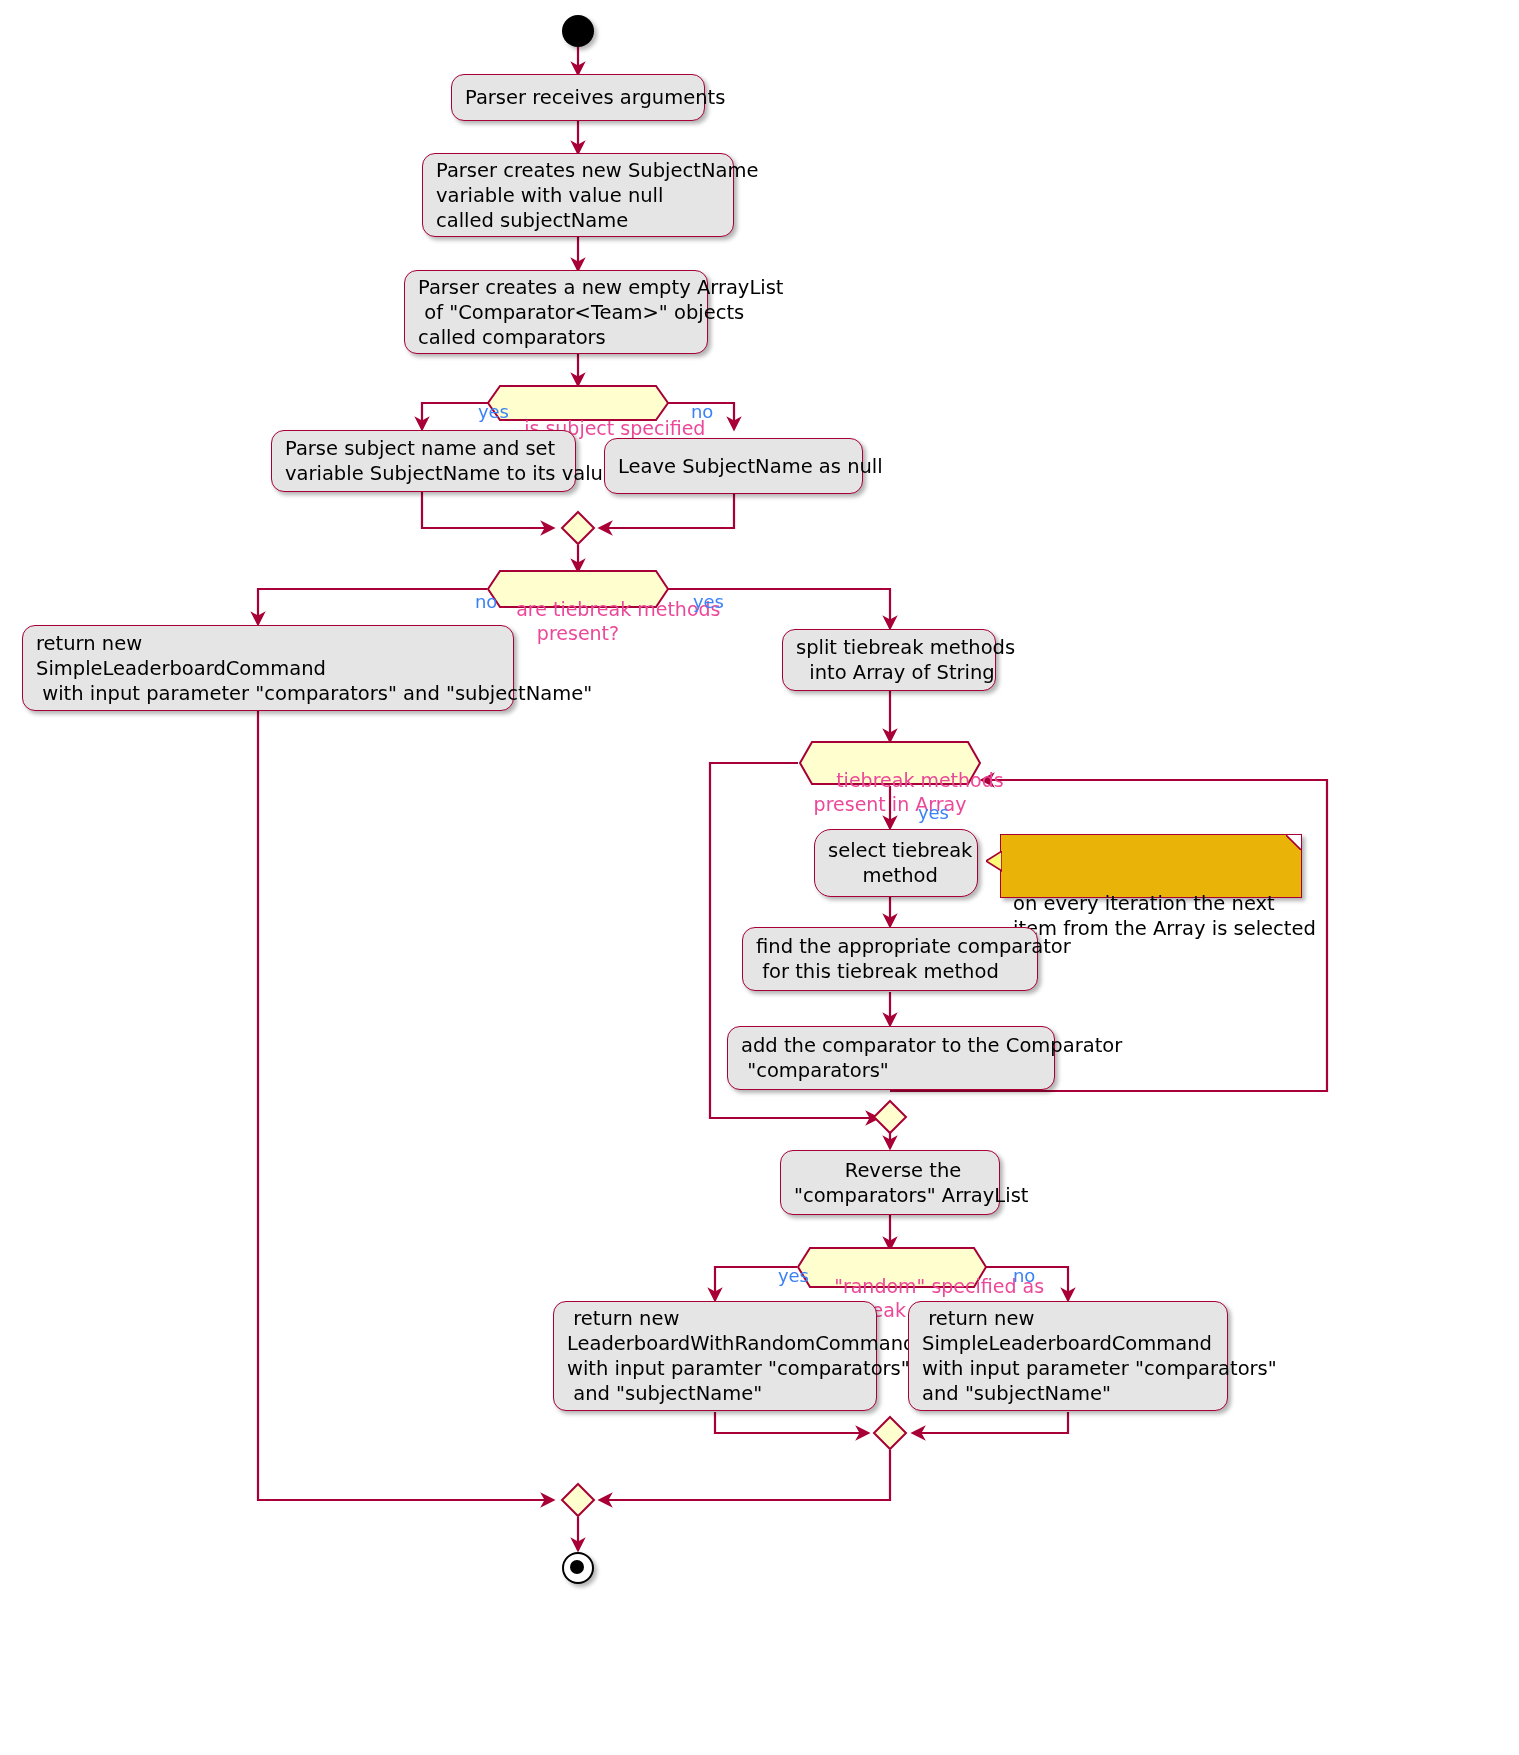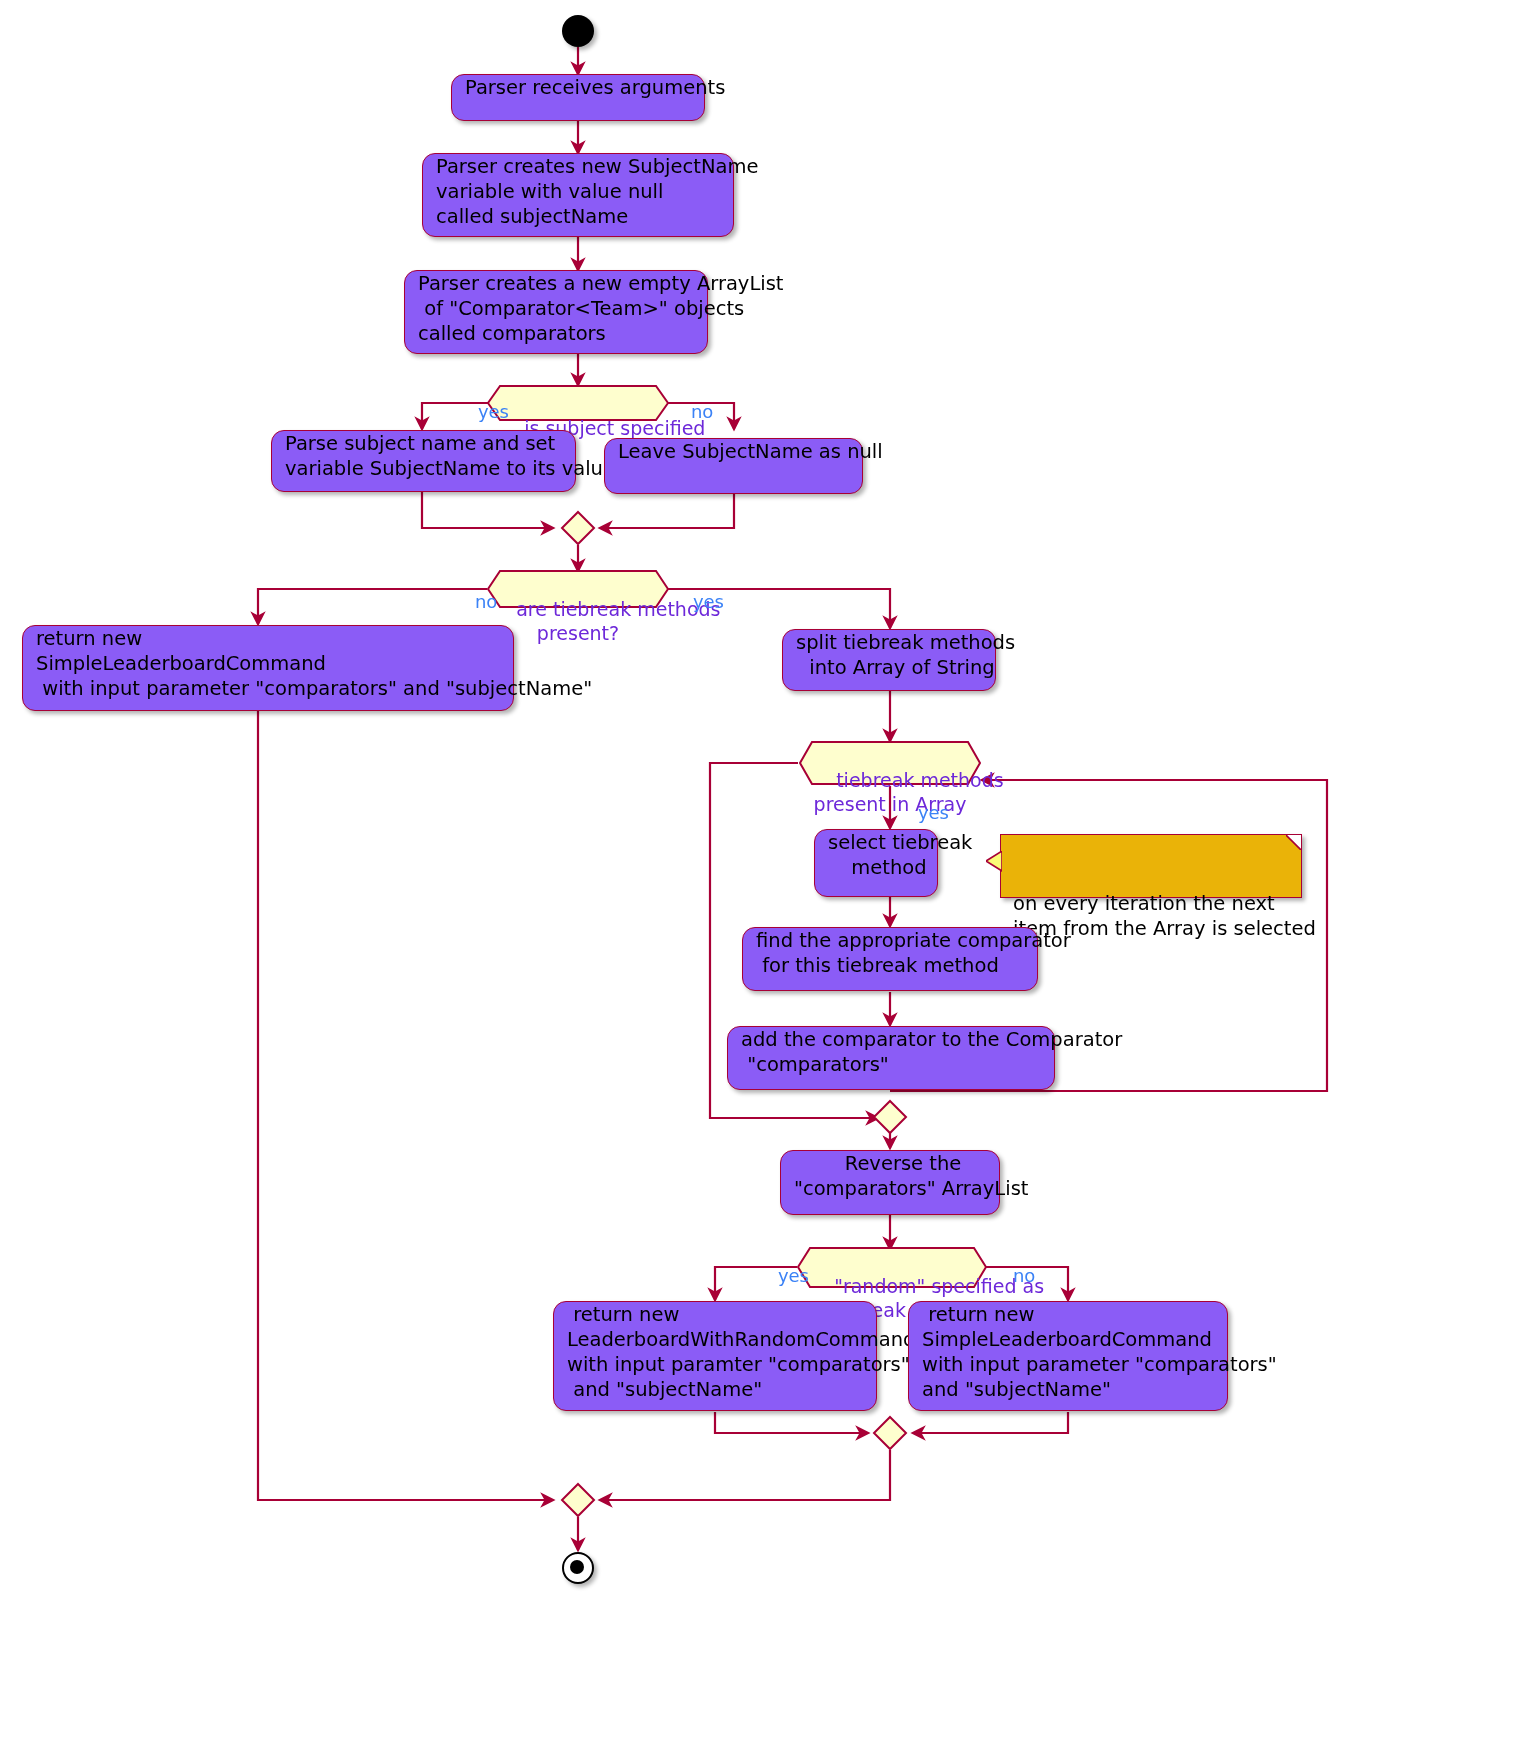--- a/index.html
+++ b/index.html
@@ -20,39 +20,39 @@
     width: 1519px;
     height: 1755px;
     overflow: visible;
   }
   .node {
     position: absolute;
     box-sizing: border-box;
   }
   
   .activity {
-    background: #8b5cf6;
+    background: #e5e5e5;
     border: 1.6px solid #A80036;
     border-radius: 13px;
     color: #000000;
     font-size: 19.5px;
     line-height: 25px;
     display: flex;
-    align-items: flex-start;
+    align-items: center;
     box-shadow: 3px 3px 4px rgba(0,0,0,0.30);
     white-space: pre;
   }
   .activity .txt { padding: 0 13px; width: 100%; }
   .activity.center .txt { text-align: center; }
   .activity.left .txt { text-align: left; }
 
   
   .decision-label {
     position: absolute;
-    color: #6d28d9;
+    color: #ec4899;
     font-size: 19px;
     line-height: 24px;
     text-align: center;
     white-space: pre;
     pointer-events: none;
   }
   .edge-label {
     position: absolute;
     color: #3b82f6;
     font-size: 18px;
@@ -243,21 +243,21 @@
   </div>
 
   <div class="decision-label" style="left:812px; top:744px; width:156px;">
     <span>tiebreak methods
 present in Array</span>
   </div>
   <div class="edge-label" style="left:895px; top:783px;">
     <span>yes</span>
   </div>
 
-  <div class="node activity center" style="left:814px; top:829px; width:124px; height:68px;">
+  <div class="node activity center" style="left:814px; top:829px; width:164px; height:68px;border-radius:17px;">
     <span class="txt">select tiebreak
 method</span>
   </div>
 
   <div class="note" style="left:1000px; top:834px; width:300px; height:62px;">
     <div class="ntxt">on every iteration the next
 item from the Array is selected</div>
     <svg class="foldline" viewBox="0 0 15 15" xmlns="http://www.w3.org/2000/svg">
       <polygon points="0,0 15,15 15,0" fill="#FFFFFF"></polygon>
       <polyline points="0,0 15,15" stroke="#A80036" stroke-width="1.6" fill="none"></polyline>

